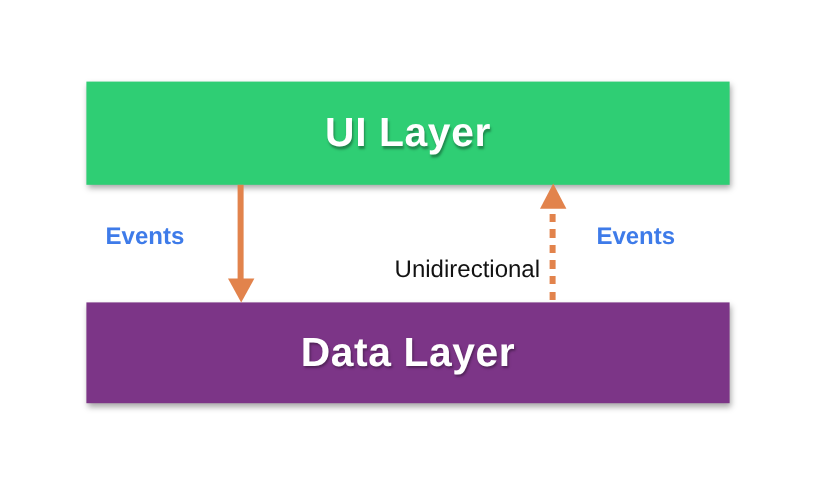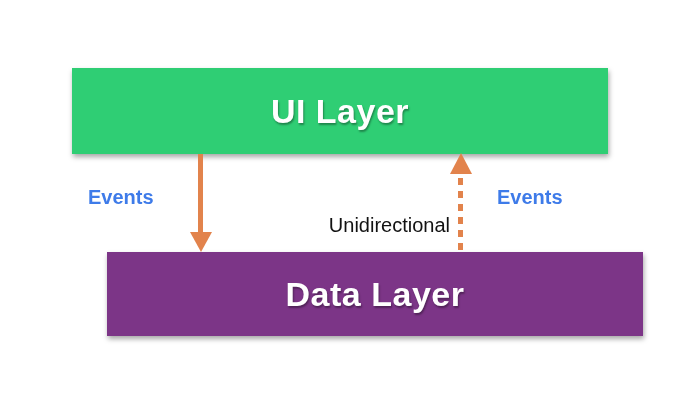--- a/index.html
+++ b/index.html
@@ -19,21 +19,21 @@
     align-items: center;
     justify-content: center;
     color: #ffffff;
     font-weight: bold;
     font-size: 34px;
     letter-spacing: 0.5px;
     box-shadow: 1px 3px 5px rgba(0,0,0,0.35);
     text-shadow: 1px 2px 2px rgba(0,0,0,0.35);
   }
   .box.ui   { top: 68px;  height: 86px; background: var(--green,  #2FCE74); }
-  .box.data { top: 252px; height: 84px; background: var(--purple, #7C3587); margin-left: 35px; }
+  .box.data { top: 252px; height: 84px; background: var(--purple, #7C3587); }
 
   .solid-shaft {
     position: absolute;
     left: 198px; top: 154px;
     width: 5px; height: 80px;
     background: var(--orange, #E2834C);
   }
   .head-down {
     position: absolute;
     left: 190px; top: 232px;

